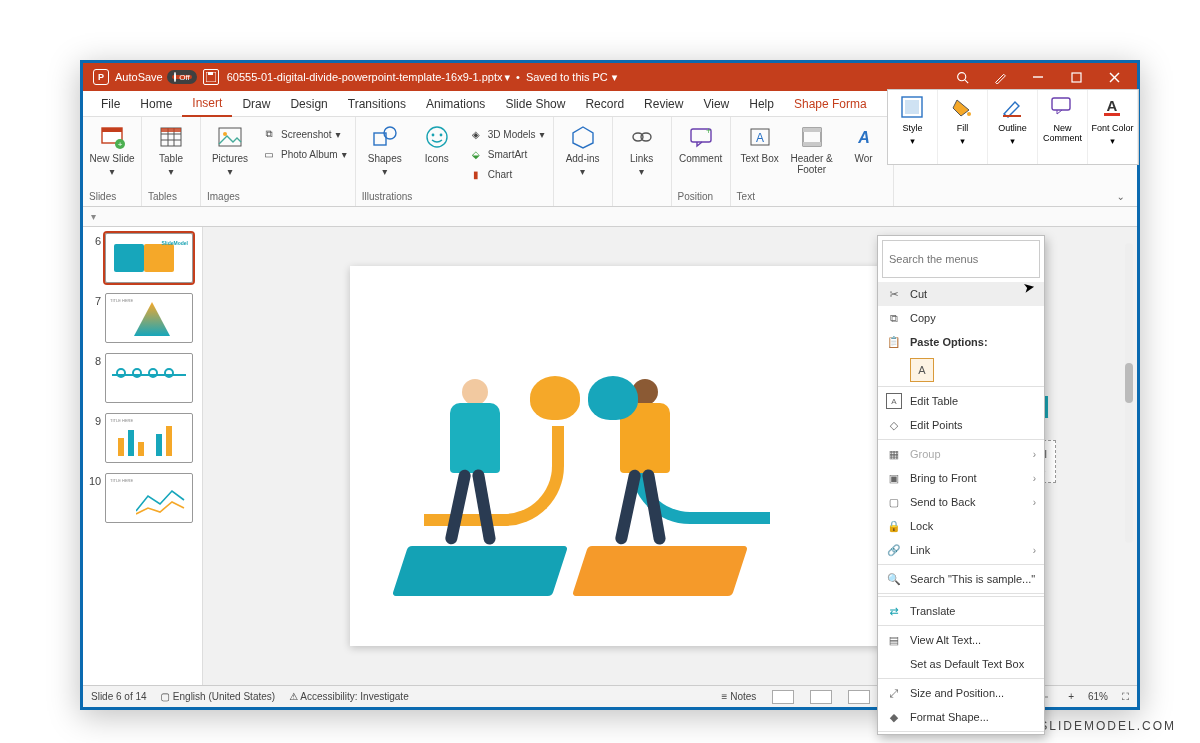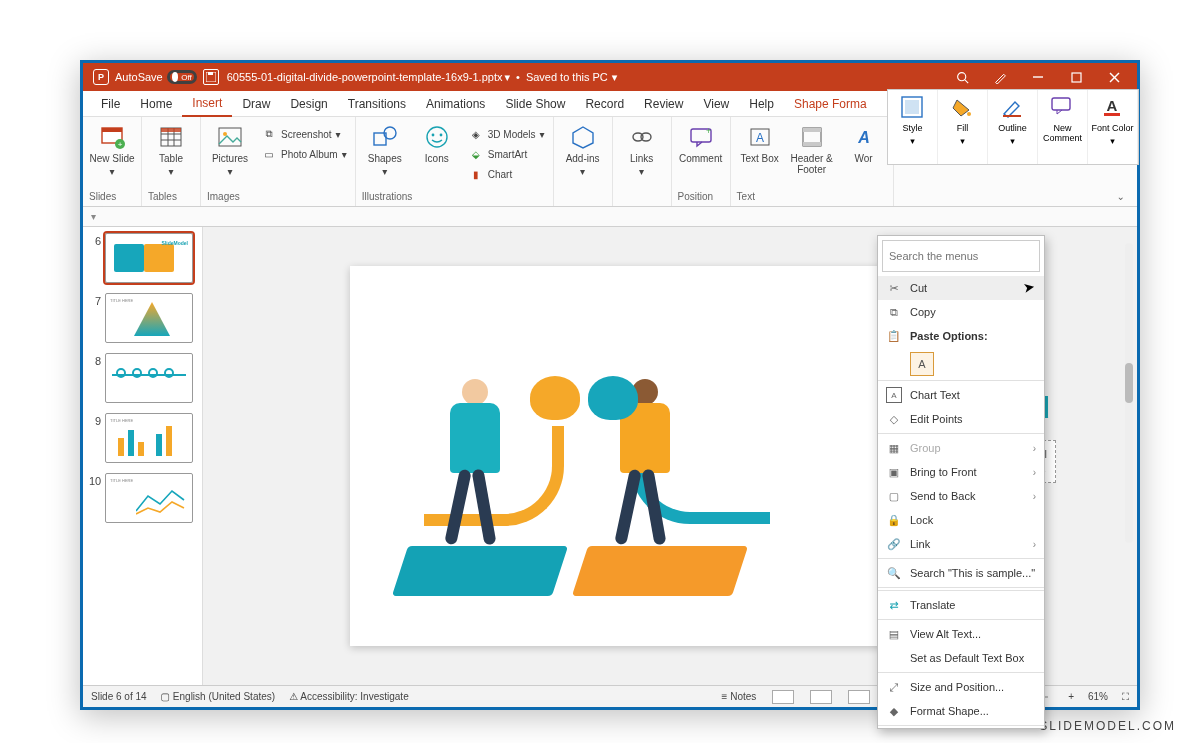--- a/index.html
+++ b/index.html
@@ -4,21 +4,21 @@
 <style>
   * { box-sizing: border-box; margin: 0; padding: 0; font-family: "Segoe UI", Arial, sans-serif; }
   body { background: #fff; width: 1200px; height: 743px; position: relative; overflow: hidden; }
   .frame { position: absolute; left: 80px; top: 60px; width: 1060px; height: 650px; border: 3px solid #0b6ab0; background: #fff; box-shadow: 0 6px 30px rgba(0,0,0,0.25); }
   .slidemodel { position: absolute; right: 24px; bottom: 10px; font-size: 12px; letter-spacing: 2px; color: #444; font-weight: 500; }
 
   
   .titlebar { height: 28px; background: #c43e1c; display: flex; align-items: center; color: #fff; font-size: 11px; padding: 0 4px; }
   .titlebar .pp-icon { width: 16px; height: 16px; border: 1px solid #fff; border-radius: 3px; display: flex; align-items: center; justify-content: center; font-size: 9px; font-weight: bold; margin: 0 6px; }
   .titlebar .autosave-toggle { display: inline-flex; align-items: center; gap: 4px; margin-right: 6px;}
-  .titlebar .toggle-pill { width: 30px; height: 14px; border: 3px solid #404040; border-radius: 8px; display: inline-flex; align-items: center; padding: 0 2px; font-size: 8px; justify-content: flex-end; }
+  .titlebar .toggle-pill { width: 30px; height: 14px; border: 5px solid #404040; border-radius: 8px; display: inline-flex; align-items: center; padding: 0 2px; font-size: 8px; justify-content: flex-end; }
   .titlebar .toggle-pill::before { content:""; width:10px; height:10px; background:#fff; border-radius:50%; display:block; margin-right: 3px; }
   .titlebar .save-icon { width:16px; height:16px; border:1px solid #fff; border-radius:2px; margin-right: 8px; display:flex; align-items:center; justify-content:center;}
   .titlebar .filename { }
   .titlebar .dot-sep { margin: 0 6px; }
   .titlebar .right-icons { margin-left: auto; display:flex; gap: 0;}
   .titlebar .right-icons span{ width:38px; height:28px; display:flex; align-items:center; justify-content:center; cursor:pointer;}
 
   
   .menutabs { height: 26px; background: #fff; border-bottom: 1px solid #e0e0e0; display:flex; align-items:center; font-size: 12px; padding-left: 8px;}
   .menutabs .tab { padding: 0 10px; height: 26px; display:flex; align-items:center; color:#333; cursor:pointer;}
@@ -77,21 +77,21 @@
   .plug.b{ left:188px; background:#17a6bb;}
   .cord{ position:absolute; width:140px; height:100px; border:12px solid; border-top:none; border-left:none; border-radius:0 0 60px 0;}
   .cord.a{ left:24px; top:110px; border-color:#f5a829;}
   .cord.b{ left:230px; top:108px; border-color:#17a6bb; border-right:none; border-left:12px solid #17a6bb; border-radius:0 0 0 60px;}
   .slide-title { position:absolute; right:-60px; top:125px; font-size:30px; font-weight:900; color:#19a2b2; }
   .slide-textbox { position:absolute; right:-66px; top:174px; font-size:11px; color:#555; border:1px dashed #999; padding:6px 8px; background:#fff; line-height:1.3;}
   .sel-handle { width:6px; height:6px; background:#fff; border:1px solid #666; border-radius:50%; position:absolute;}
 
   
   .ctxmenu { position:absolute; right:92px; top:172px; width:168px; background:#fff; border:1px solid #bdbdbd; box-shadow:2px 4px 10px rgba(0,0,0,0.25); z-index:50; font-size:11px; color:#333;}
-  .ctxmenu .searchbox { margin:4px; width:calc(100% - 8px); height:32px; border:1px solid #ccc; font-size:11px; padding:0 6px; color:#888;}
+  .ctxmenu .searchbox { margin:4px; width:calc(100% - 8px); height:38px; border:1px solid #ccc; font-size:11px; padding:0 6px; color:#888;}
   .ctxmenu .mi { display:flex; align-items:center; height:24px; padding:0 8px; gap:8px; cursor:pointer; position:relative;}
   .ctxmenu .mi:hover, .ctxmenu .mi.hover { background:#eee;}
   .ctxmenu .mi .mic{ width:16px; height:16px; display:flex; align-items:center; justify-content:center; color:#666; font-size:11px;}
   .ctxmenu .mi .arrow{ position:absolute; right:8px; color:#888; font-size:10px;}
   .ctxmenu .mi.disabled{ color:#aaa;}
   .ctxmenu .sep{ height:1px; background:#e0e0e0; margin:2px 0;}
   .ctxmenu .paste-block{ padding:4px 8px 2px 32px;}
   .ctxmenu .paste-icon{ width:24px; height:24px; border:1px solid #d99a3a; display:inline-flex; align-items:center; justify-content:center; font-size:11px; color:#555; background:#fdf3e4;}
   .cursor-arrow{position:absolute; right:102px; top:216px; z-index:60; font-size:14px; color:#000; transform:rotate(-10deg);}
 
@@ -508,21 +508,21 @@
         <span>Copy</span>
       </div>
     <div class="mi" style="cursor:default">
         <span class="mic">📋</span>
         <span style="font-weight:600">Paste Options:</span>
       </div>
     <div class="paste-block"><span class="paste-icon">A</span></div>
     <div class="sep"></div>
     <div class="mi">
         <span class="mic" style="border:1px solid #666;font-size:8px;padding:0 2px;">A</span>
-        <span>Chart Text</span>
+        <span>Edit Table</span>
       </div>
     <div class="mi">
         <span class="mic">◇</span>
         <span>Edit Points</span>
       </div>
     <div class="sep"></div>
     <div class="mi disabled">
         <span class="mic">▦</span>
         <span>Group</span>
         <span class="arrow">›</span>

